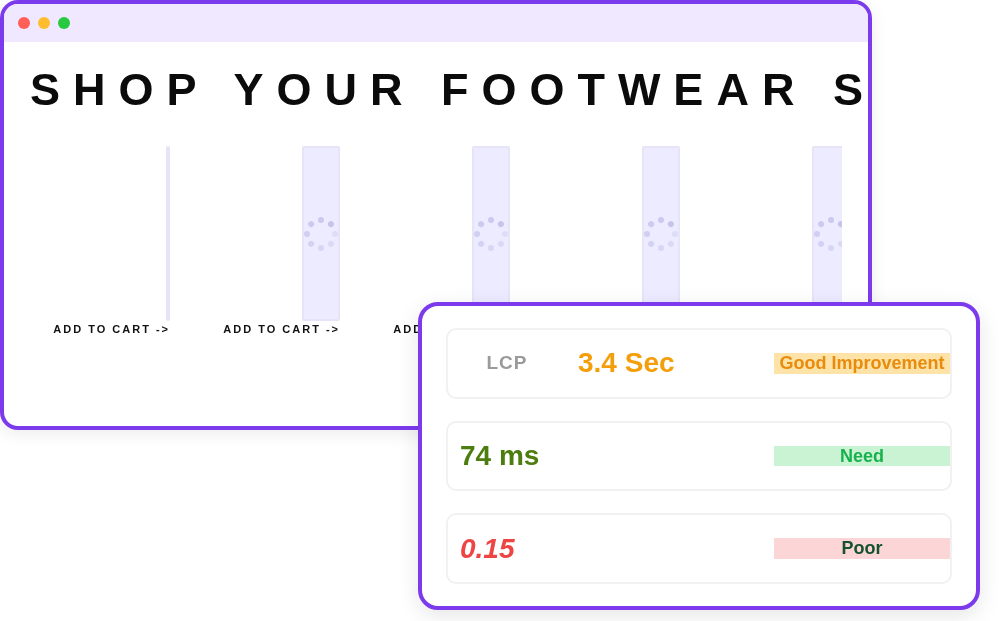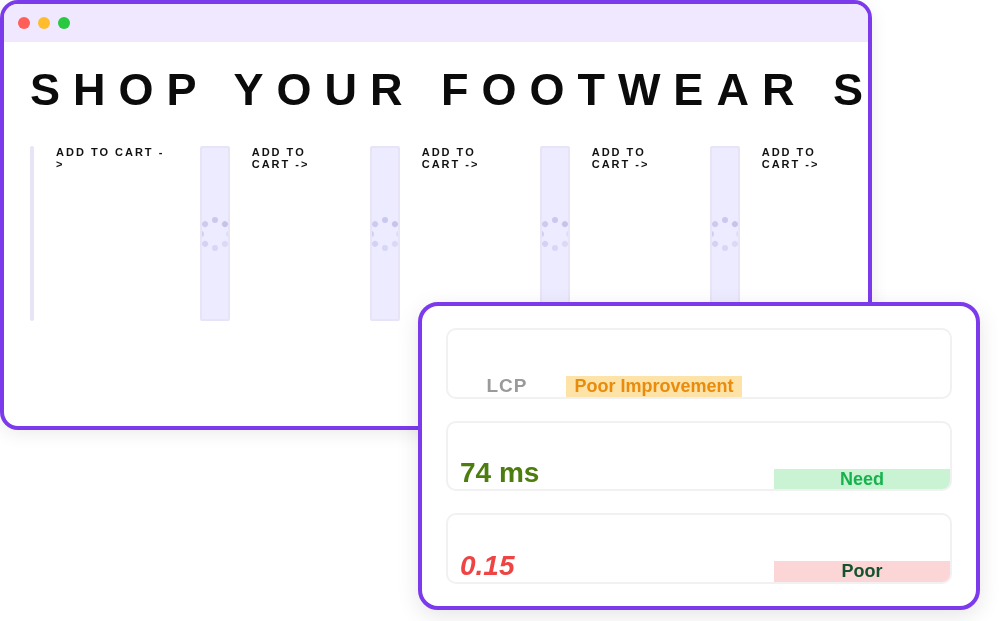--- a/index.html
+++ b/index.html
@@ -39,22 +39,23 @@
     }
     .product-row {
       margin-top: 30px;
       display: flex;
       gap: 30px;
       overflow: hidden;
     }
     .product-card {
       flex: 0 0 140px;
       display: flex;
-      align-items: flex-start;
-      gap: 22px;
+      flex-direction: column;
+      align-items: flex-end;
+      gap: 2px;
     }
     .product-tile {
       height: 175px;
       border: 2px solid #e8e4f8;
       border-radius: 2px;
       background: #ecebff;
       display: flex;
       align-items: center;
       justify-content: center;
       overflow: hidden;
@@ -120,21 +121,21 @@
       display: flex;
       flex-direction: column;
       gap: 22px;
       box-shadow: 0 6px 22px rgba(0,0,0,0.10);
     }
     .metric-row {
       height: 76px;
       border: 2px solid #f1f1f1;
       border-radius: 10px;
       display: flex;
-      align-items: flex-end;
+      align-items: center;
       overflow: hidden;
     }
     .metric-label {
       width: 118px;
       display: flex; align-items: center; justify-content: center;
       font-size: 19px; font-weight: 700; color: #9a9a9a;
       letter-spacing: 1px;
     }
     .metric-value {
       flex: 1;
@@ -243,21 +244,22 @@
         <button class="add-to-cart">ADD TO CART -&gt;</button>
       </div>
 
     </div>
   </div>
 </div>
 
 <div class="metrics-panel">
   <div class="metric-row c-orange">
     <div class="metric-label">LCP</div>
-    <div class="metric-status">Poor Improvement</div>
+    <div class="metric-value">3.4 Sec</div>
+    <div class="metric-status">Good Improvement</div>
   </div>
   <div class="metric-row c-green">
     <div class="metric-value">74 ms</div>
     <div class="metric-status">Need</div>
   </div>
   <div class="metric-row c-red">
     <div class="metric-value">0.15</div>
     <div class="metric-status">Poor</div>
   </div>
 </div>

